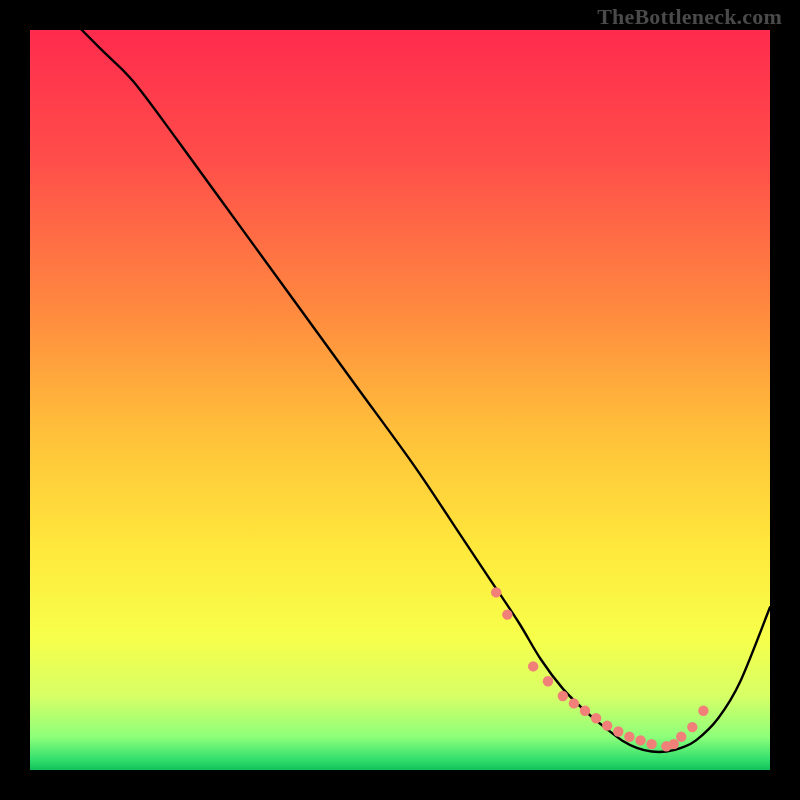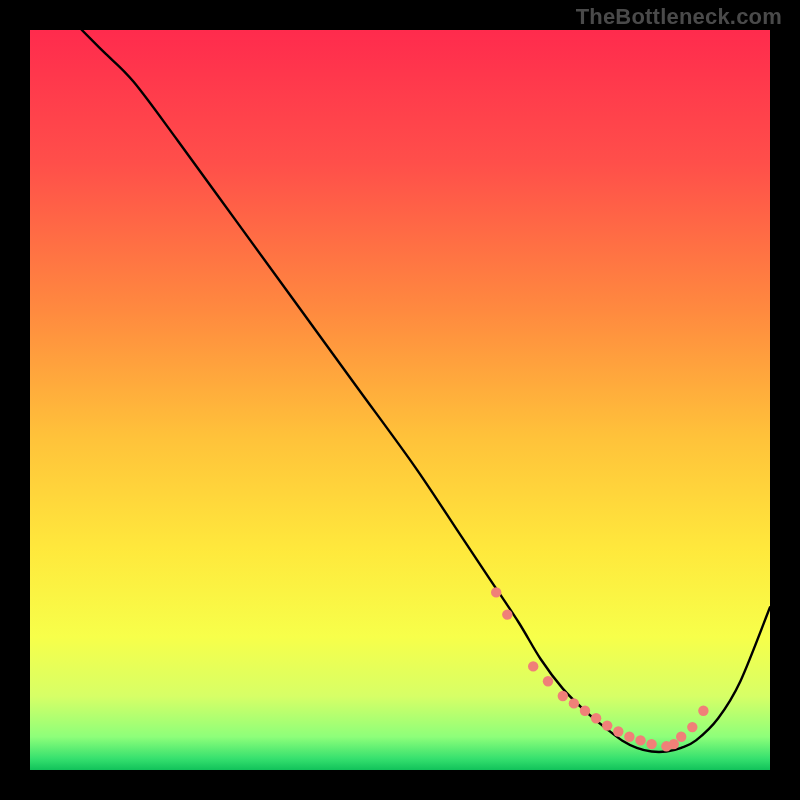--- a/index.html
+++ b/index.html
@@ -9,20 +9,21 @@
     height: 800px;
     background: #000000;
     overflow: hidden;
     font-family: Arial, Helvetica, sans-serif;
   }
   .stage {
     position: relative;
     width: 800px;
     height: 800px;
     background: #000000;
+    font-family: Liberation Serif, serif;
   }
   .watermark {
     position: absolute;
     top: 4px;
     right: 18px;
     font-size: 22px;
     font-weight: 600;
     color: #4a4a4a;
     letter-spacing: 0.2px;
     user-select: none;

